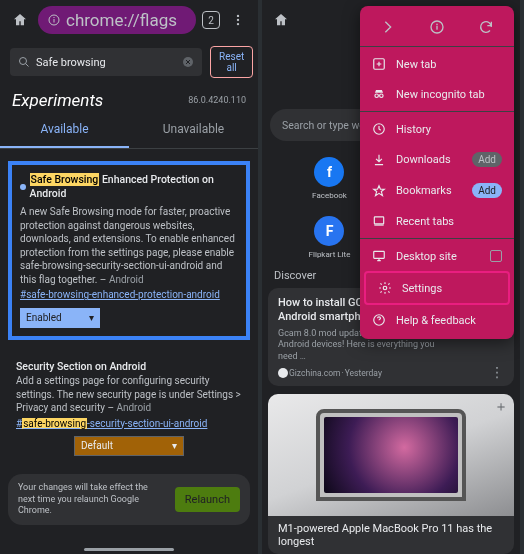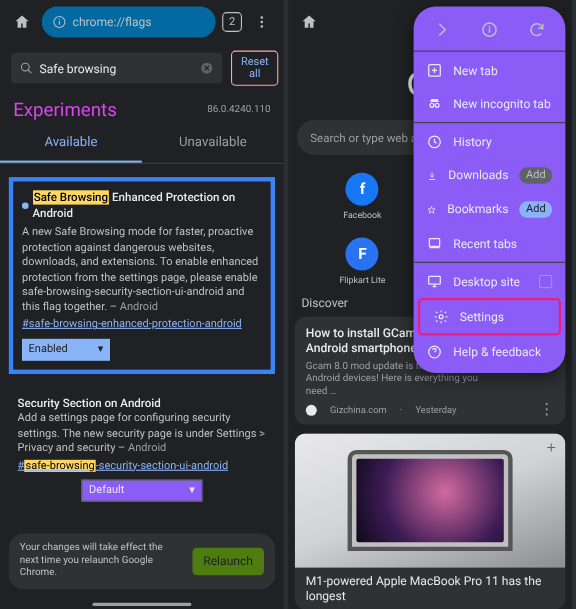--- a/index.html
+++ b/index.html
@@ -3,80 +3,80 @@
 <meta charset="utf-8">
 <style>
   * { margin: 0; padding: 0; box-sizing: border-box; font-family: -apple-system, Roboto, Arial, sans-serif; }
   body { background: #2a2f33; width: 524px; height: 554px; display: flex; gap: 4px; overflow: hidden; }
   .panel { background: #202124; height: 100%; position: relative; overflow: hidden; display: flex; flex-direction: column; }
   .left { width: 258px; }
   .right { width: 258px; }
 
   
   .topbar { height: 40px; display: flex; align-items: center; padding: 0 8px; gap: 6px; color: #9aa0a6; }
-  .url-pill { flex: 1; background: #0369a1; border-radius: 16px; height: 28px; display: flex; align-items: center; padding: 0 10px; font-size: 11px; color: #bdc1c6; gap: 6px; }
+  .url-pill { flex: 1; background: #701a75; border-radius: 16px; height: 28px; display: flex; align-items: center; padding: 0 10px; font-size: 17px; color: #bdc1c6; gap: 6px; }
   .icon-btn { width: 24px; height: 24px; display: flex; align-items: center; justify-content: center; color: #bdc1c6; }
   svg { fill: currentColor; }
 
   .search-row { display: flex; gap: 8px; padding: 6px 10px; align-items: center; }
   .search-box { flex: 1; background: #303134; border-radius: 4px; height: 28px; display: flex; align-items: center; padding: 0 8px; gap: 6px; color: #9aa0a6; font-size: 11px; }
   .search-box input { background: transparent; border: none; color: #e8eaed; font-size: 11px; flex: 1; outline: none; }
   .reset-btn { border: 1px solid #fca5a5; color: #8ab4f8; font-size: 10px; padding: 4px 8px; border-radius: 4px; background: transparent; }
 
   .header-row { display: flex; justify-content: space-between; align-items: center; padding: 6px 12px 2px; }
-  .h-title { color: #d946ef; font-size: 17px; font-weight: 400; }
+  .h-title { color: #ffffff; font-size: 17px; font-weight: 400; font-style: italic; }
   .ver { color: #9aa0a6; font-size: 9px; }
 
   .tabs { display: flex; }
   .tab { flex: 1; text-align: center; padding: 10px 0; font-size: 12px; color: #9aa0a6; }
   .tab.active { color: #8ab4f8; border-bottom: 2px solid #8ab4f8; }
   .divider { height: 1px; background: #3c4043; }
 
   .flag-box { margin: 12px 8px 0; padding: 8px; font-size: 10px; color: #bdc1c6; line-height: 1.35; }
   .flag-box.pink { border: 4px solid #3b82f6; }
   .flag-title-row { display: flex; align-items: center; gap: 4px; margin-bottom: 4px; }
   .bullet { width: 6px; height: 6px; border-radius: 50%; background: #8ab4f8; }
   .flag-title { color: #e8eaed; font-size: 10.5px; font-weight: 500; }
   .hl { background: #fdd663; color: #000; padding: 0 1px; }
   .plat { color: #9aa0a6; }
   .link { color: #8ab4f8; text-decoration: underline; display: inline-block; margin-top: 2px; }
-  .select { margin-top: 6px; height: 20px; border: 1px solid #5f6368; background: #8b5cf6; color: #e8eaed; font-size: 10px; padding: 0 6px; display: flex; align-items: center; justify-content: space-between; }
+  .select { margin-top: 6px; height: 20px; border: 1px solid #5f6368; background: #a16207; color: #e8eaed; font-size: 10px; padding: 0 6px; display: flex; align-items: center; justify-content: space-between; }
   .select.enabled { background: #8ab4f8; color: #202124; border: none; width: 80px; }
   .select.default { width: 110px; margin: 6px auto 0; }
 
-  .restart-bar { position: absolute; bottom: 18px; left: 8px; right: 8px; background: #303134; border-radius: 14px; padding: 8px 10px; display: flex; align-items: center; gap: 8px; }
+  .restart-bar { position: absolute; bottom: 29px; left: 8px; right: 8px; background: #303134; border-radius: 14px; padding: 8px 10px; display: flex; align-items: center; gap: 8px; }
   .restart-msg { color: #bdc1c6; font-size: 9px; flex: 1; line-height: 1.3; }
   .relaunch { background: #4d7c0f; color: #202124; border: none; border-radius: 4px; padding: 6px 10px; font-size: 11px; }
   .homebar { position: absolute; bottom: 3px; left: 50%; transform: translateX(-50%); width: 90px; height: 3px; background: #9aa0a6; border-radius: 2px; }
 
   
   .r-topbar { height: 40px; display: flex; align-items: center; padding: 0 8px; gap: 6px; }
   .r-icon { width: 22px; height: 22px; display: flex; align-items: center; justify-content: center; color: #bdc1c6; }
-  .menu { position: absolute; right: 6px; top: 6px; width: 138px; background: #8b5cf6; border-radius: 20px; padding: 4px 0; box-shadow: 0 4px 16px rgba(0,0,0,.5); z-index: 10; }
+  .menu { position: absolute; right: 6px; top: 6px; width: 154px; background: #be185d; border-radius: 8px; padding: 4px 0; box-shadow: 0 4px 16px rgba(0,0,0,.5); z-index: 10; }
   .menu-toprow { display: flex; justify-content: space-around; padding: 6px 4px; }
   .menu-item { display: flex; align-items: center; gap: 10px; padding: 8px 12px; font-size: 11px; color: #e8eaed; }
   .menu-item .lbl { flex: 1; }
   .menu-pink { border: 2px solid #e91e80; border-radius: 4px; margin: 0 4px; }
   .add-pill { background: #5f6368; color: #bdc1c6; font-size: 10px; padding: 2px 6px; border-radius: 10px; }
   .add-pill.blue { background: #8ab4f8; color: #202124; }
   .chk { width: 12px; height: 12px; border: 1.5px solid #9aa0a6; border-radius: 2px; }
   .menu-sep { height: 1px; background: #3c4043; margin: 2px 0; }
 
   .content-blur { position: absolute; top: 40px; left: 0; right: 0; bottom: 0; color: #e8eaed; }
   .g-logo { text-align: center; font-size: 32px; font-weight: 500; color: #e8eaed; margin-top: 18px; font-family: 'Product Sans', Arial; }
   .search-pill { margin: 14px 8px 0; background: #303134; border-radius: 20px; height: 32px; display: flex; align-items: center; padding: 0 12px; font-size: 10.5px; color: #9aa0a6; }
   .app-row { display: flex; justify-content: space-around; margin-top: 16px; padding: 0 6px; }
   .app { display: flex; flex-direction: column; align-items: center; gap: 4px; font-size: 8px; color: #bdc1c6; width: 33%; }
   .app-icn { width: 30px; height: 30px; border-radius: 50%; background: #303134; display: flex; align-items: center; justify-content: center; font-size: 14px; }
   .discover-head { padding: 10px 12px 6px; font-size: 11px; color: #bdc1c6; }
   .card { margin: 0 6px 8px; background: #303134; border-radius: 10px; overflow: hidden; position: relative; }
   .card-body { padding: 8px 10px; }
   .card-title { font-size: 11px; color: #e8eaed; font-weight: 500; line-height: 1.3; }
   .card-desc { font-size: 9px; color: #9aa0a6; margin-top: 3px; line-height: 1.3; }
-  .card-meta { display: flex; align-items: center; gap: 12px; font-size: 8.5px; color: #9aa0a6; margin-top: 5px; }
+  .card-meta { display: flex; align-items: center; gap: 1px; font-size: 8.5px; color: #9aa0a6; margin-top: 5px; }
   .card-thumb { position: absolute; right: 6px; top: 6px; width: 44px; height: 44px; border-radius: 6px; background: linear-gradient(180deg,#2b6cc4 50%, #09244a 50%); display:flex; align-items:center; justify-content:center;}
   .card2-img { height: 122px; background: linear-gradient(160deg,#e9e9ea 0%, #d1d2d4 50%, #8d8e91 100%); position: relative; }
   .laptop { position:absolute; left:50%; top:50%; transform:translate(-50%,-50%); width:150px; height:92px; background:#c0c0c0; border-radius:8px 8px 0 0; border:4px solid #555; }
   .screen { position:absolute; inset:4px; background:radial-gradient(circle at 60% 40%, #d36aa0, #3d1c55 60%, #0d0818); border-radius:2px;}
   .plus { position:absolute; top:4px; right:6px; color:#5f6368; font-size:14px; }
   .card2-title { padding: 6px 10px; font-size: 11px; color: #e8eaed; }
   .dotdot { position:absolute; bottom:6px; right:10px; color:#9aa0a6; font-size:14px; }
 </style>
 </head>
 <body>

